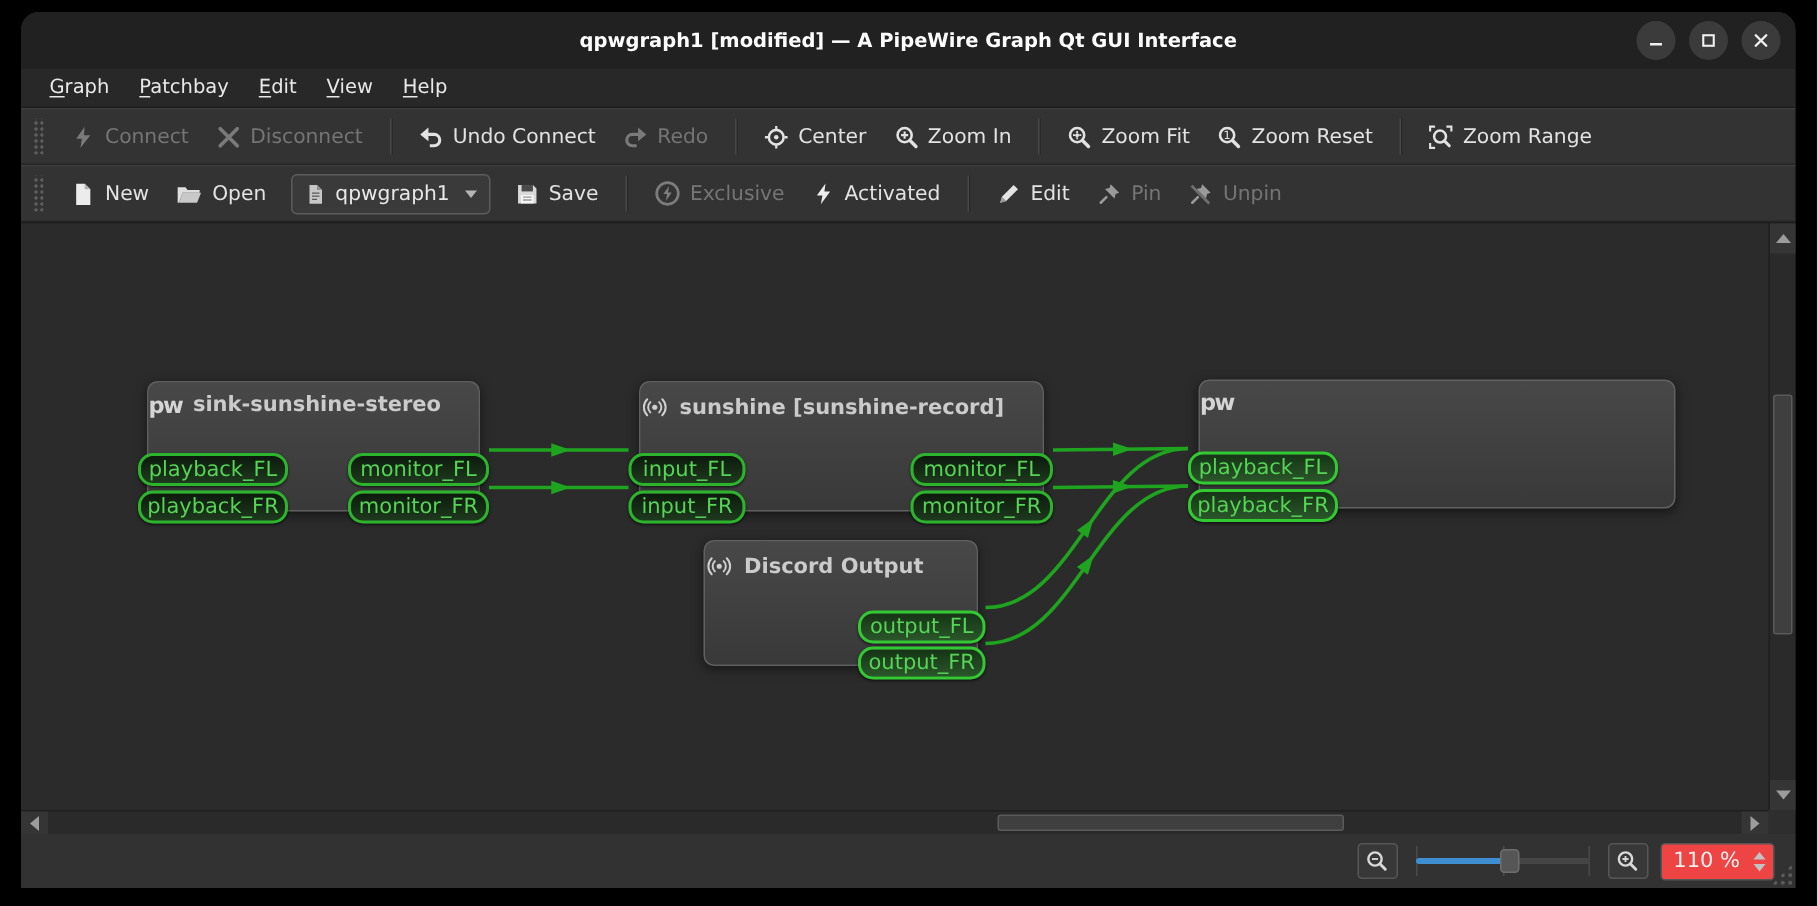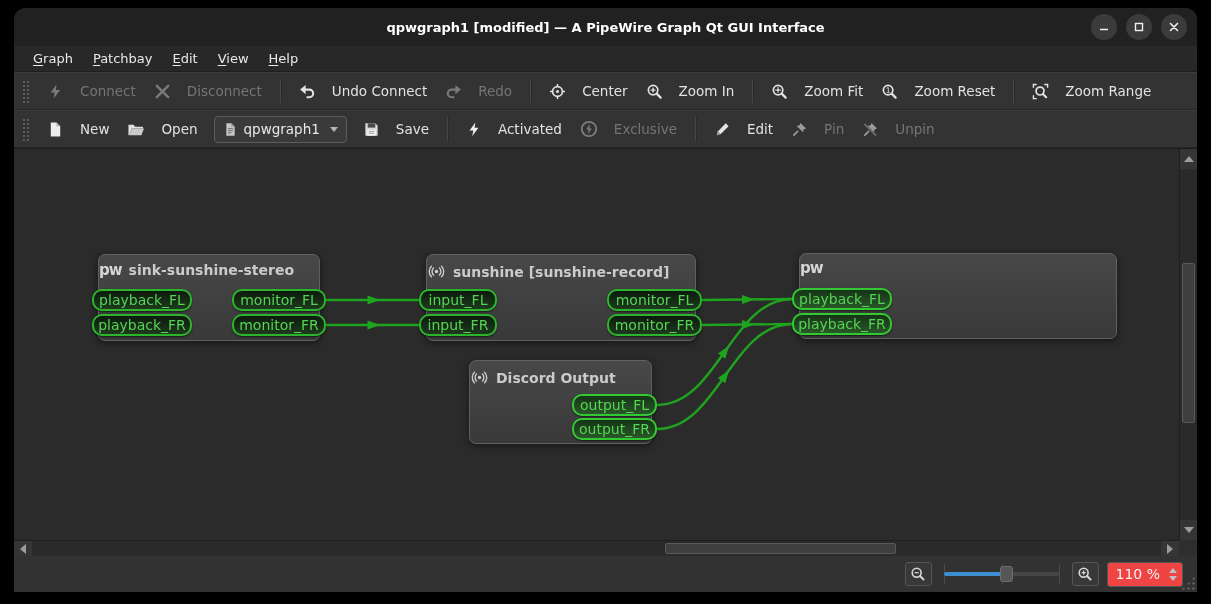--- a/index.html
+++ b/index.html
@@ -27,21 +27,21 @@
 
   
   .toolbar { height:38px; background:#333333; display:flex; align-items:center;
     padding:0 6px; gap:2px; border-top:1px solid #3c3c3c; border-bottom:1px solid #262626;
     flex:0 0 auto; }
   .tb-handle { width:7px; height:24px; margin:0 8px 0 2px;
     background-image:radial-gradient(circle, #5d5d5d 1px, transparent 1.2px);
     background-size:4px 4px; background-position:0 1px; }
   .tb-sep { width:1px; height:24px; background:#474747; margin:0 8px;
     box-shadow:1px 0 0 #2a2a2a; }
-  .tb-btn { display:flex; align-items:center; gap:16px; color:#e2e2e2; font-size:13.5px;
+  .tb-btn { display:flex; align-items:center; gap:6px; color:#e2e2e2; font-size:13.5px;
     background:none; border:none; padding:6px 8px; cursor:pointer;
     font-family:"DejaVu Sans", sans-serif;justify-content:flex-end; }
   .tb-btn.disabled { color:#757575; }
   .tb-btn svg { display:block; }
   .combo { display:flex; align-items:center; gap:6px; height:27px; padding:0 8px;
     background:#3a3a3a; border:1px solid #5c5c5c; border-radius:4px; color:#e8e8e8;
     font-size:13.5px; margin:0 6px; cursor:pointer; }
   .combo .caret { width:0; height:0; border-left:4px solid transparent;
     border-right:4px solid transparent; border-top:5px solid #b5b5b5; margin-left:4px; }
 
@@ -54,21 +54,21 @@
   .node { position:absolute; background:linear-gradient(180deg,#484848,#393939);
     border:1px solid #606060; border-radius:7px; box-shadow:0 2px 7px rgba(0,0,0,.5);
     z-index:1; }
   .node-head { display:flex; align-items:center; gap:7px; padding:7px 0; }
   .node-title { color:#cbcbcb; font-size:14px; font-weight:bold; white-space:nowrap; }
   .pw-glyph { color:#d5d5d5; font-size:15px; font-weight:bold; letter-spacing:-1px;
     line-height:1; }
   .port { position:absolute; height:22px; border:2px solid #2cb52c; border-radius:10px;
     background:linear-gradient(180deg,#0d1a0d,#1e3a1e); color:#55d455; font-size:14px;
     line-height:18px; text-align:center; white-space:nowrap; padding:0 4px; z-index:3;
-    box-shadow:0 1px 2px rgba(0,0,0,.6); cursor:pointer; }
+    box-shadow:0 1px 2px rgba(0,0,0,.6); cursor:pointer;margin-top:13px; }
   .port.hl { background:linear-gradient(180deg,#163416,#2a572a); border-color:#33c933; }
 
   
   .vscroll { position:absolute; right:0; top:0; bottom:16px; width:18px; background:#2a2a2a;
     border-left:1px solid #1f1f1f; }
   .hscroll { position:absolute; left:0; bottom:0; right:18px; height:16px; background:#2a2a2a;
     border-top:1px solid #1f1f1f; }
   .corner { position:absolute; right:0; bottom:0; width:18px; height:16px; background:#2e2e2e; }
   .sbtn { position:absolute; background:#353535; display:flex; align-items:center;
     justify-content:center; cursor:pointer; }
@@ -253,32 +253,32 @@
     <button class="tb-btn">
       <svg width="17" height="17" viewBox="0 0 18 18">
           <path d="M2.5 2.5 H13 l2.5 2.5 V15.5 H2.5 z" fill="#d9d9d9"></path>
           <rect x="5" y="2.5" width="8" height="4.5" fill="#4a4a4a"></rect>
           <rect x="4.5" y="9.5" width="9" height="6" fill="#f4f4f4"></rect>
           <path d="M6 11 h6 M6 13 h6" stroke="#9a9a9a" stroke-width="1"></path>
         </svg>
       <span>Save</span>
     </button>
     <div class="tb-sep"></div>
-    <button class="tb-btn">
-      <svg width="16" height="17" viewBox="0 0 18 18">
-          <polygon points="10.5,1 4,10 8.2,10 7,16.5 14,7 9.7,7" fill="#ededed"></polygon>
-        </svg>
-      <span>Activated</span>
-    </button>
     <button class="tb-btn disabled">
       <svg width="18" height="18" viewBox="0 0 18 18">
           <circle cx="9" cy="9" r="7.2" fill="none" stroke="#7d7d7d" stroke-width="1.8"></circle>
           <polygon points="10,4 6.2,9.4 8.6,9.4 8,14 11.8,8.4 9.4,8.4" fill="#7d7d7d"></polygon>
         </svg>
       <span>Exclusive</span>
+    </button>
+    <button class="tb-btn">
+      <svg width="16" height="17" viewBox="0 0 18 18">
+          <polygon points="10.5,1 4,10 8.2,10 7,16.5 14,7 9.7,7" fill="#ededed"></polygon>
+        </svg>
+      <span>Activated</span>
     </button>
     <div class="tb-sep"></div>
     <button class="tb-btn">
       <svg width="17" height="17" viewBox="0 0 18 18">
           <path d="M3 15 l1.2-4.2 8.3-8.3 3 3 -8.3 8.3 z" fill="#e4e4e4"></path>
           <path d="M3 15 l1.2-4.2 3 3 z" fill="#9a9a9a"></path>
         </svg>
       <span>Edit</span>
     </button>
     <button class="tb-btn disabled">

